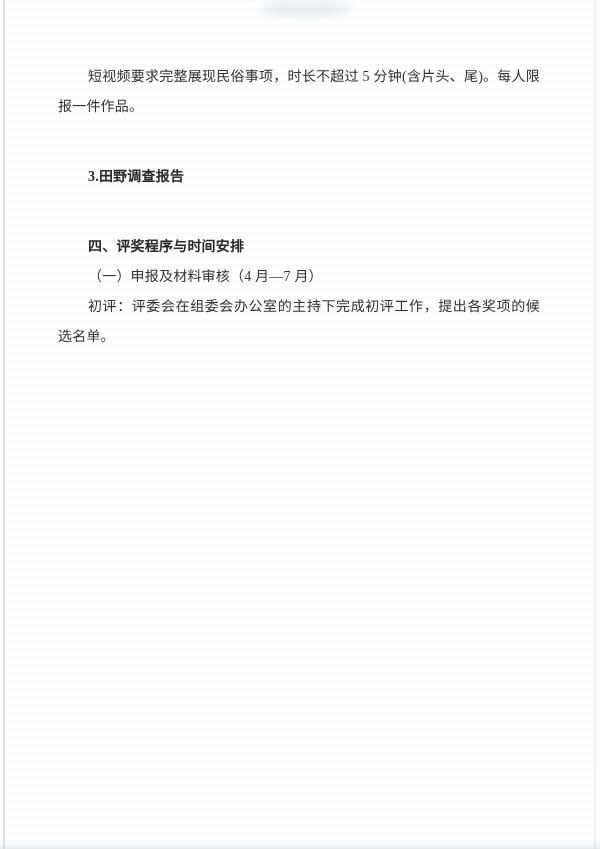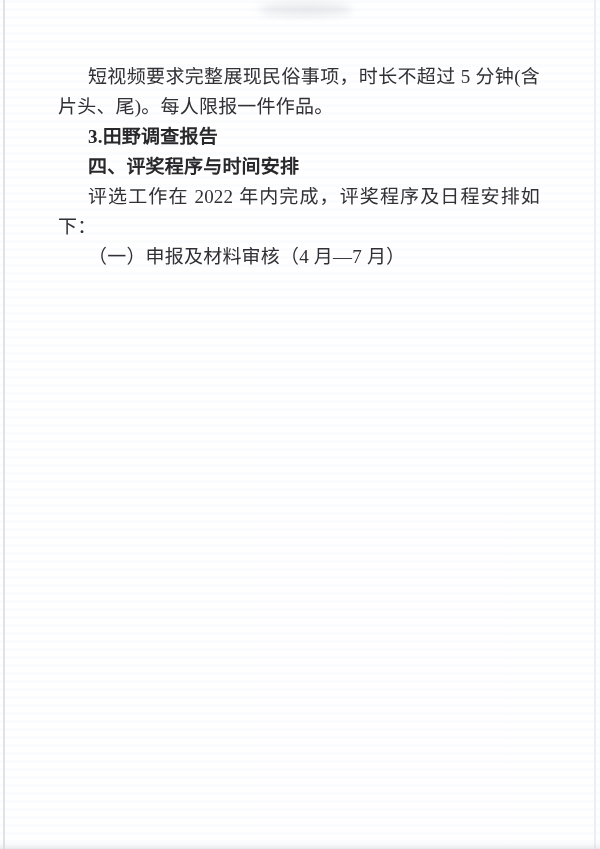--- a/index.html
+++ b/index.html
@@ -68,46 +68,47 @@
     filter: blur(4px);
     border-radius: 50%;
     pointer-events: none;
   }
   .text-block {
     position: absolute;
     left: 58px;
     top: 62px;
     width: 482px;
     color: #303036;
-    font-size: 19px;
+    font-size: 14px;
     line-height: 30px;
     text-align: justify;
     letter-spacing: 0.2px;
   }
   .text-block p {
     margin: 0;
     text-indent: 30px;
   }
   .text-block p.heading {
     font-weight: bold;
     color: #28282c;
+    margin-top: 40px;
   }
 </style>
 </head>
 <body>
 
 <div class="viewport">
 
   <div class="scan-texture"></div>
   <div class="edge-line-left"></div>
   <div class="edge-line-right"></div>
   <div class="top-smudge"></div>
   <div class="bottom-shade"></div>
 
   <div class="text-block">
     <p>短视频要求完整展现民俗事项，时长不超过 5 分钟(含片头、尾)。每人限报一件作品。</p>
     <p class="heading">3.田野调查报告</p>
     <p class="heading">四、评奖程序与时间安排</p>
-    <p>评选工作在 2022 年内完成，评奖程序及日程安排如下：</p>
     <p>（一）申报及材料审核（4 月—7 月）</p>
+    <p>初评：评委会在组委会办公室的主持下完成初评工作，提出各奖项的候选名单。</p>
   </div>
 
 </div>
 
 </body></html>

